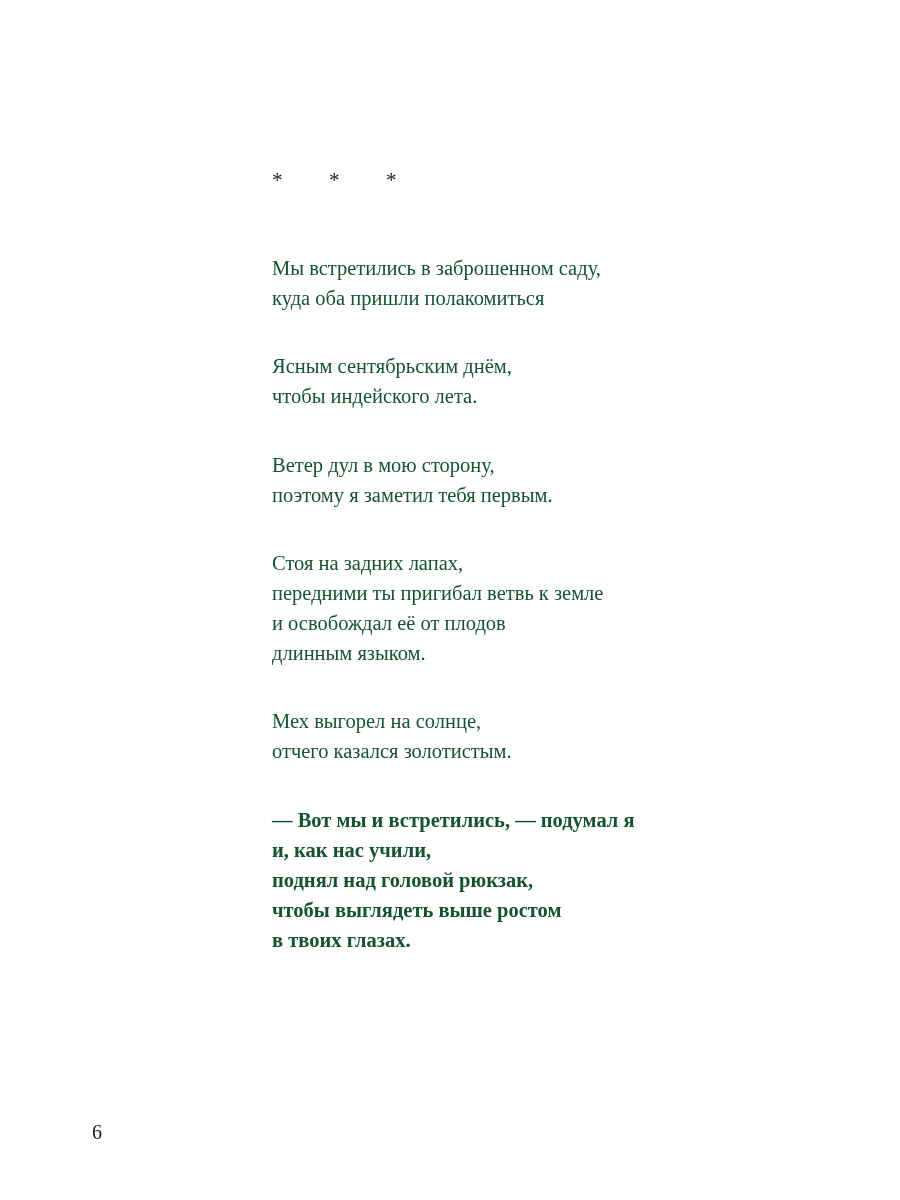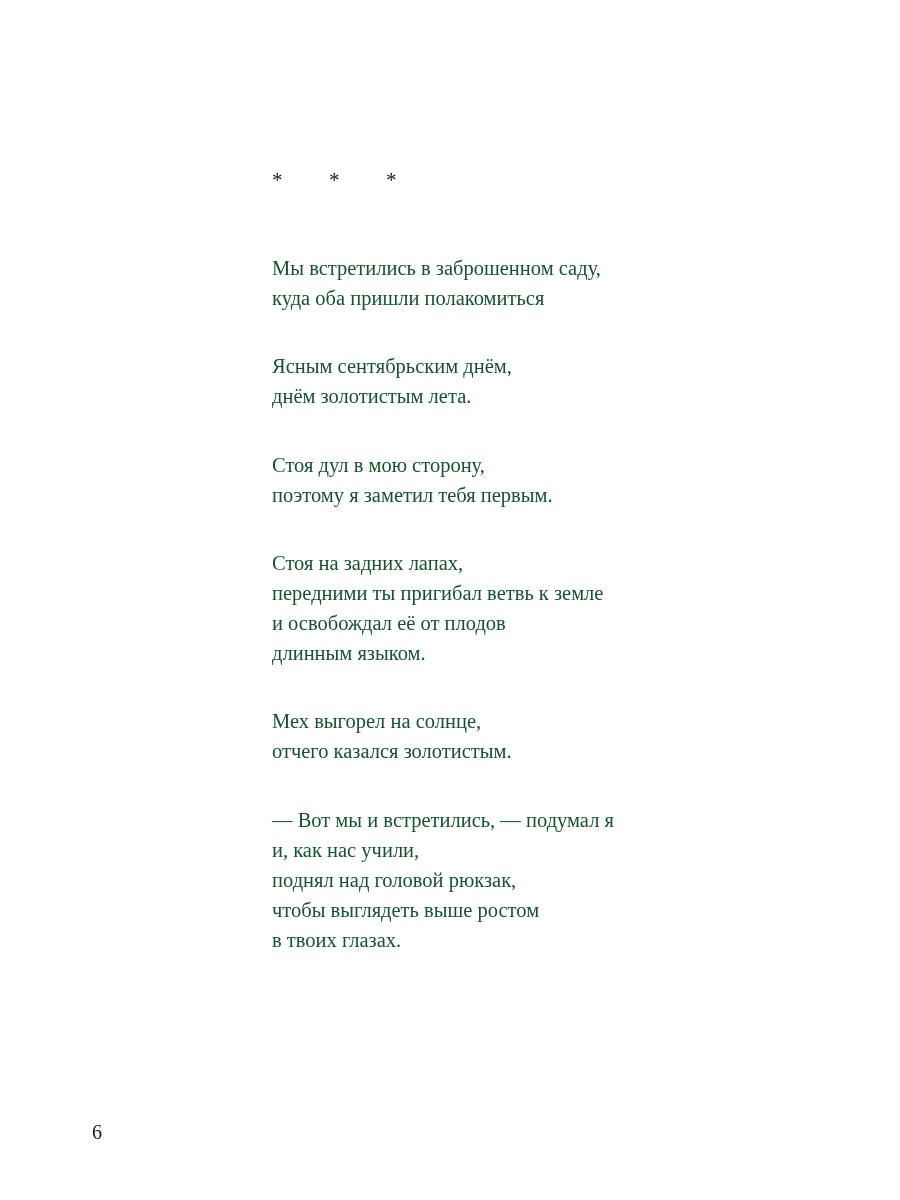--- a/index.html
+++ b/index.html
@@ -41,20 +41,21 @@
 
   .stanza {
     margin: 0 0 38px 0;
     font-size: 20.5px;
     line-height: 1.47;
     color: #14532d;
   }
 
   .stanza:last-child {
     margin-bottom: 0;
+    font-weight: bold;
   }
 
   .line {
     display: block;
     white-space: pre-wrap;
   }
 
   .page-number {
     position: absolute;
     left: 92px;
@@ -73,25 +74,25 @@
 
     <div class="separator">*  *  *</div>
 
     <p class="stanza">
       <span class="line">Мы встретились в заброшенном саду,</span>
       <span class="line">куда оба пришли полакомиться</span>
     </p>
 
     <p class="stanza">
       <span class="line">Ясным сентябрьским днём,</span>
-      <span class="line">днём золотистым лета.</span>
+      <span class="line">чтобы индейского лета.</span>
     </p>
 
     <p class="stanza">
-      <span class="line">Стоя дул в мою сторону,</span>
+      <span class="line">Ветер дул в мою сторону,</span>
       <span class="line">поэтому я заметил тебя первым.</span>
     </p>
 
     <p class="stanza">
       <span class="line">Стоя на задних лапах,</span>
       <span class="line">передними ты пригибал ветвь к земле</span>
       <span class="line">и освобождал её от плодов</span>
       <span class="line">длинным языком.</span>
     </p>
 

